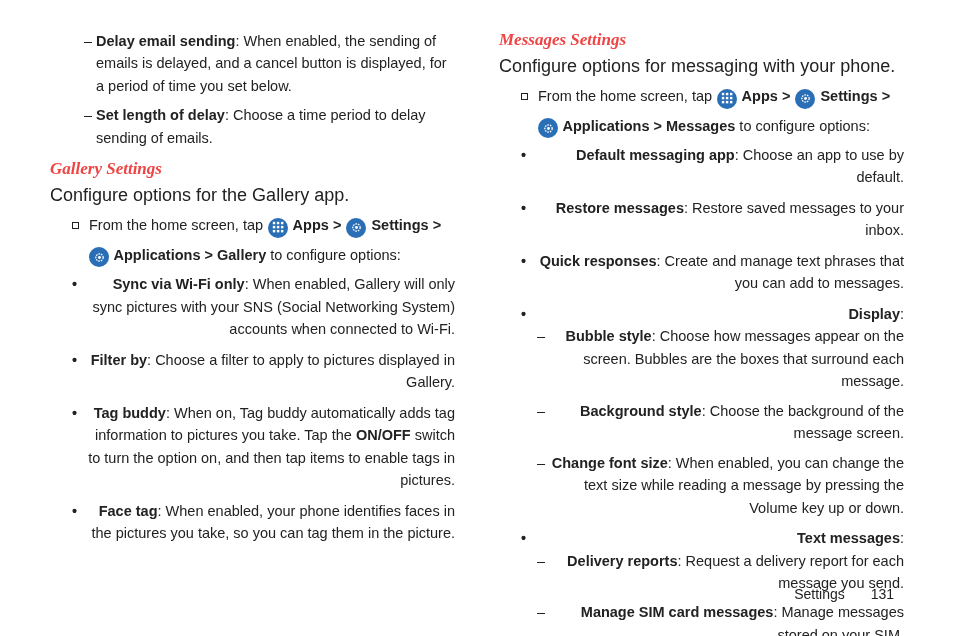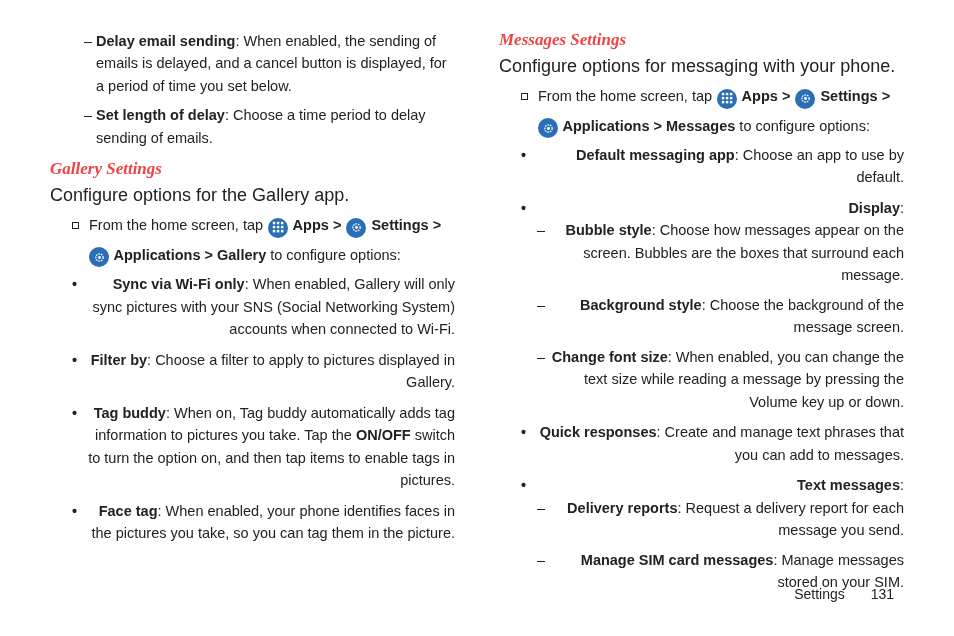--- a/index.html
+++ b/index.html
@@ -166,26 +166,27 @@
     <div class="path-line2">
       <span class="icon">
           <svg viewBox="0 0 16 16">
             <circle cx="8" cy="8" r="4.5" fill="none" stroke="#fff" stroke-width="1.6" stroke-dasharray="2 1.2"></circle>
             <circle cx="8" cy="8" r="1.8" fill="#fff"></circle>
           </svg>
         </span><b> Applications &gt; Messages</b><span> to configure options:</span>
     </div>
     <ul class="bullet-list" id="right-bullets">
         <li><b>Default messaging app</b>: Choose an app to use by default.</li>
+        <li><b>Restore messages</b>: Restore  saved messages to your inbox.</li>
+        <li><b>Quick responses</b>: Create and manage text phrases that you can add to messages.</li>
         <li><b>Display</b>:<ul class="sub-list">
             <li><b>Bubble style</b>: Choose how messages appear on the screen. Bubbles are the boxes that surround each message.</li>
             <li><b>Background style</b>: Choose the background of the message screen.</li>
             <li><b>Change font size</b>: When enabled, you can change the text size while reading a message by pressing the Volume key up or down.</li>
           </ul></li>
-        <li><b>Quick responses</b>: Create and manage text phrases that you can add to messages.</li>
         <li><b>Text messages</b>:<ul class="sub-list">
             <li><b>Delivery reports</b>: Request a delivery report for each message you send.</li>
             <li><b>Manage SIM card messages</b>: Manage messages stored on your SIM.</li>
           </ul></li>
       </ul>
   </div>
 </div>
 
 <div class="footer">
   <span>Settings</span>

